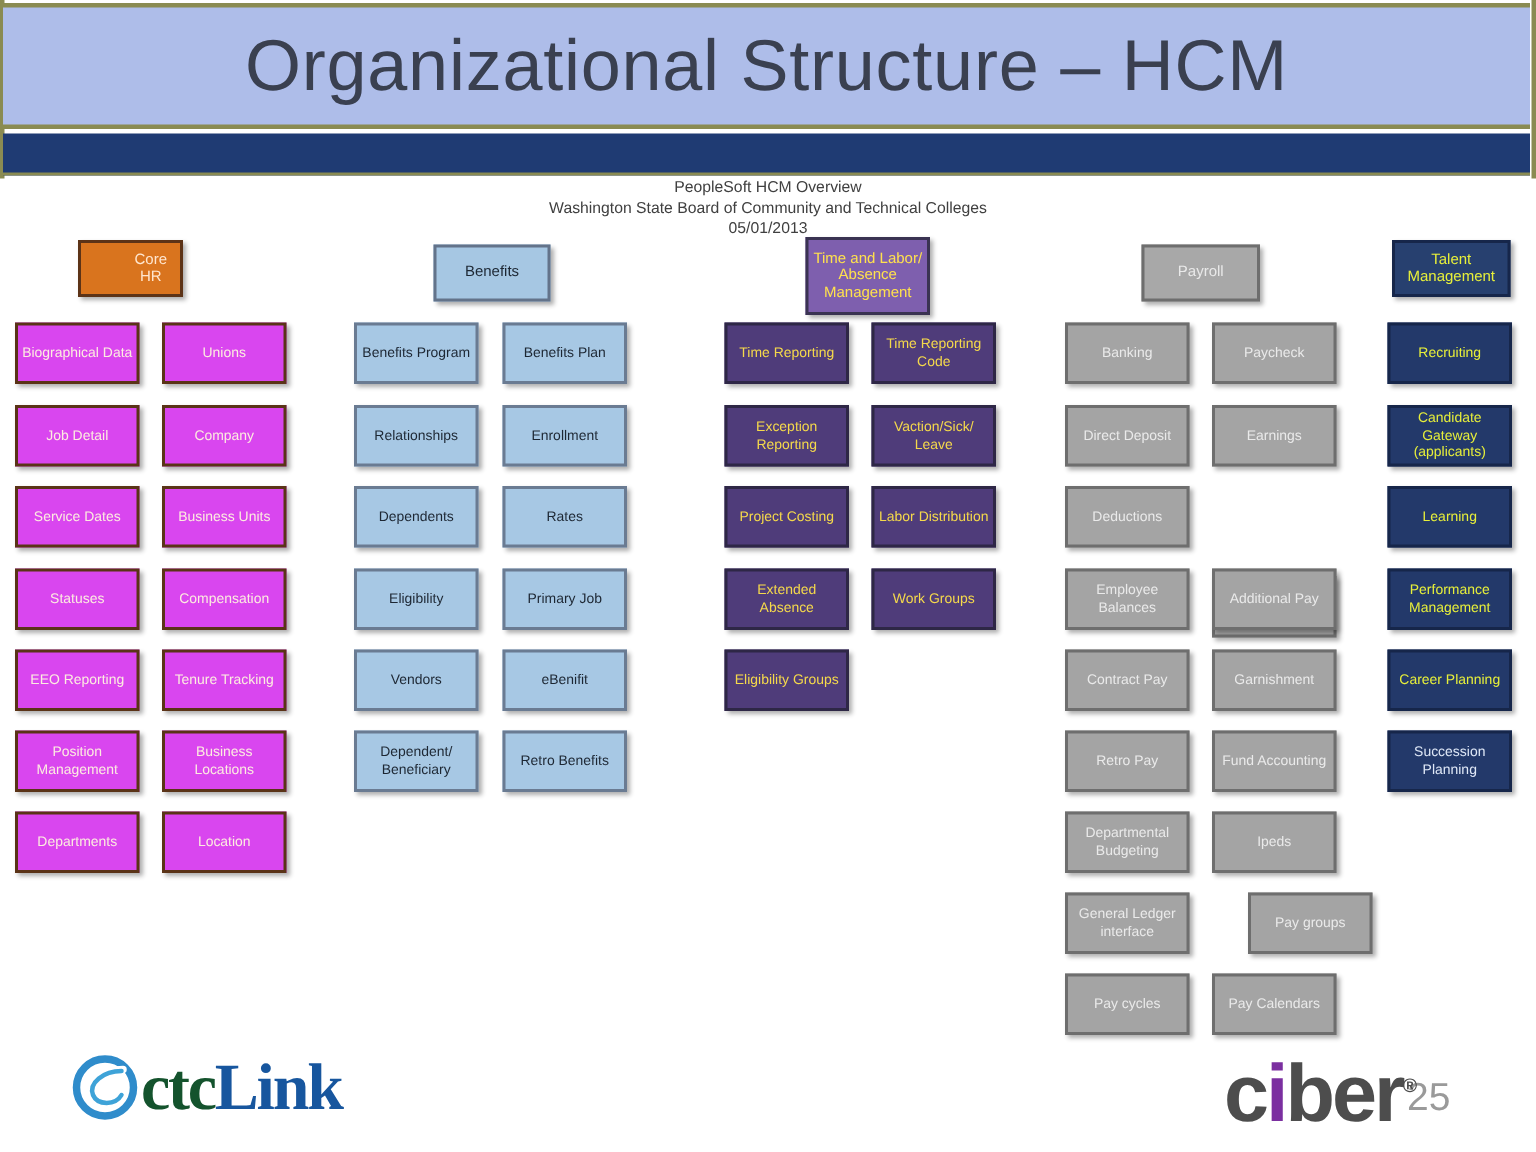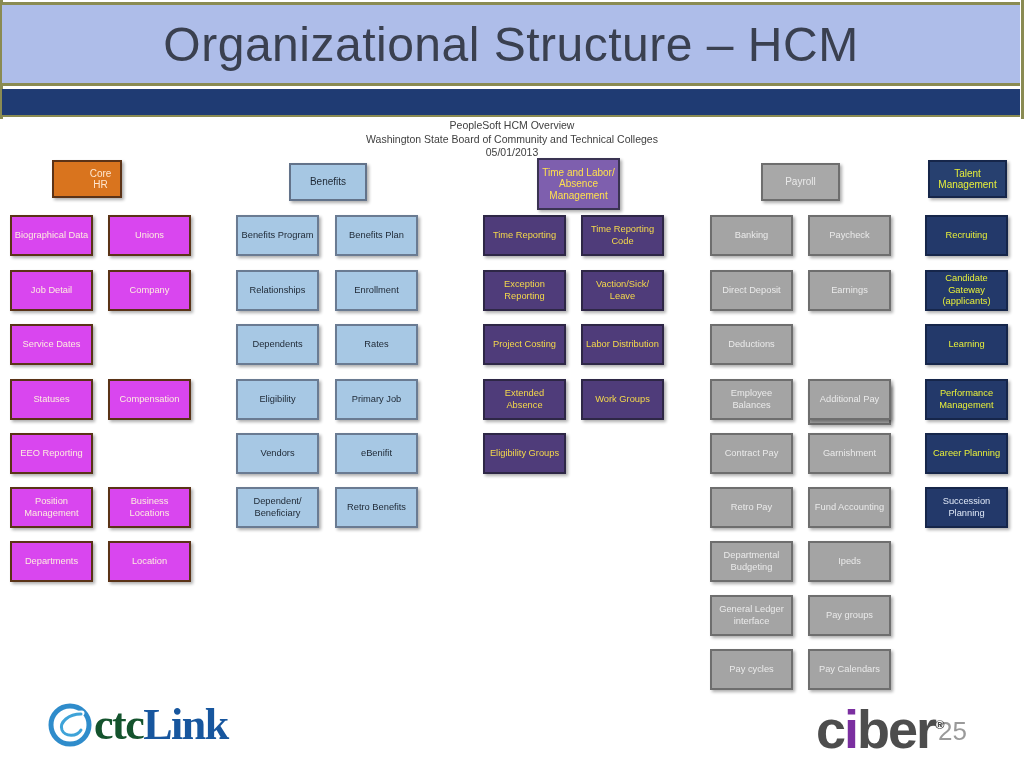--- a/index.html
+++ b/index.html
@@ -126,23 +126,25 @@
 </div>
 
 <div id="chart">
 
   <div class="col-header t-orange" style="left:52px;top:160px;width:70px;padding-left:28px;">Core HR</div>
   <div class="node t-orange-node" style="left:10px;top:215px;">Biographical Data</div>
   <div class="node t-orange-node" style="left:108px;top:215px;">Unions</div>
   <div class="node t-orange-node" style="left:10px;top:270px;">Job Detail</div>
   <div class="node t-orange-node" style="left:108px;top:270px;">Company</div>
   <div class="node t-orange-node" style="left:10px;top:324px;">Service Dates</div>
+  <div class="node t-orange-node" style="left:108px;top:324px;">Business Units</div>
   <div class="node t-orange-node" style="left:10px;top:379px;">Statuses</div>
   <div class="node t-orange-node" style="left:108px;top:379px;">Compensation</div>
   <div class="node t-orange-node" style="left:10px;top:433px;">EEO Reporting</div>
+  <div class="node t-orange-node" style="left:108px;top:433px;">Tenure Tracking</div>
   <div class="node t-orange-node" style="left:10px;top:487px;">Position Management</div>
   <div class="node t-orange-node" style="left:108px;top:487px;">Business Locations</div>
   <div class="node t-orange-node" style="left:10px;top:541px;">Departments</div>
   <div class="node t-orange-node" style="left:108px;top:541px;">Location</div>
 
   <div class="col-header t-blue" style="left:289px;top:163px;width:78px;">Benefits</div>
   <div class="node t-blue-node" style="left:236px;top:215px;">Benefits Program</div>
   <div class="node t-blue-node" style="left:335px;top:215px;">Benefits Plan</div>
   <div class="node t-blue-node" style="left:236px;top:270px;">Relationships</div>
   <div class="node t-blue-node" style="left:335px;top:270px;">Enrollment</div>
@@ -175,21 +177,21 @@
   <div class="node t-gray-node" style="left:808px;top:344px;margin-top:40px;">Taxes</div>
   <div class="node t-gray-node" style="left:710px;top:379px;">Employee Balances</div>
   <div class="node t-gray-node" style="left:808px;top:379px;">Additional Pay</div>
   <div class="node t-gray-node" style="left:710px;top:433px;">Contract Pay</div>
   <div class="node t-gray-node" style="left:808px;top:433px;">Garnishment</div>
   <div class="node t-gray-node" style="left:710px;top:487px;">Retro Pay</div>
   <div class="node t-gray-node" style="left:808px;top:487px;">Fund Accounting</div>
   <div class="node t-gray-node" style="left:710px;top:541px;">Departmental Budgeting</div>
   <div class="node t-gray-node" style="left:808px;top:541px;">Ipeds</div>
   <div class="node t-gray-node" style="left:710px;top:595px;">General Ledger interface</div>
-  <div class="node t-gray-node" style="left:808px;top:595px;">Pay groups</div>
+  <div class="node t-gray-node" style="left:832px;top:595px;">Pay groups</div>
   <div class="node t-gray-node" style="left:710px;top:649px;">Pay cycles</div>
   <div class="node t-gray-node" style="left:808px;top:649px;">Pay Calendars</div>
 
   <div class="col-header t-navy" style="left:928px;top:160px;width:79px;">Talent Management</div>
   <div class="node t-navy-node" style="left:925px;top:215px;">Recruiting</div>
   <div class="node t-navy-node" style="left:925px;top:270px;">Candidate Gateway (applicants)</div>
   <div class="node t-navy-node" style="left:925px;top:324px;">Learning</div>
   <div class="node t-navy-node" style="left:925px;top:379px;">Performance Management</div>
   <div class="node t-navy-node" style="left:925px;top:433px;">Career Planning</div>
   <div class="node t-navy-node lt" style="left:925px;top:487px;">Succession Planning</div>

